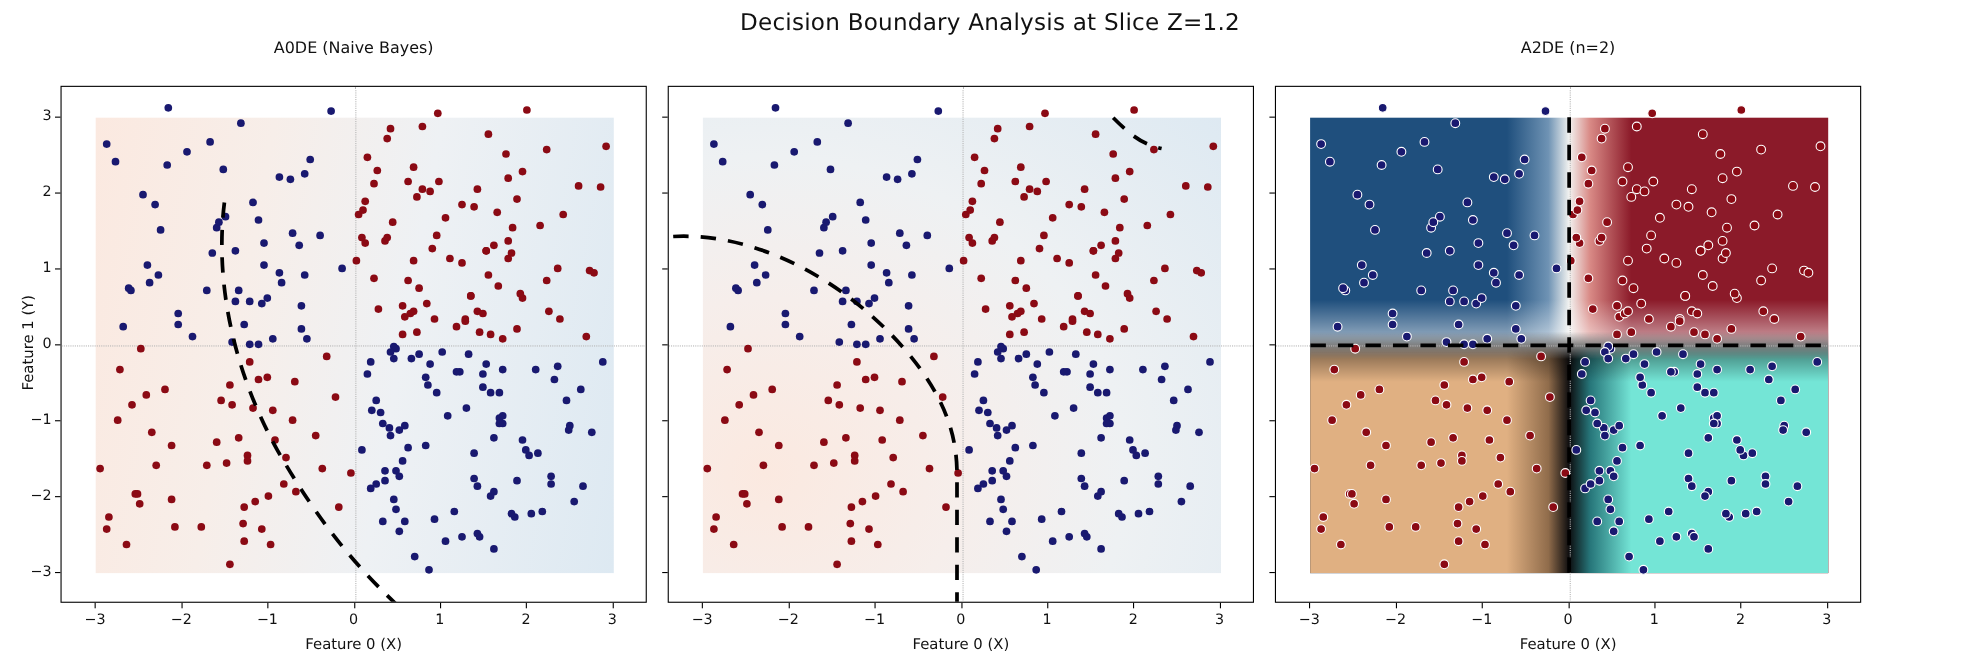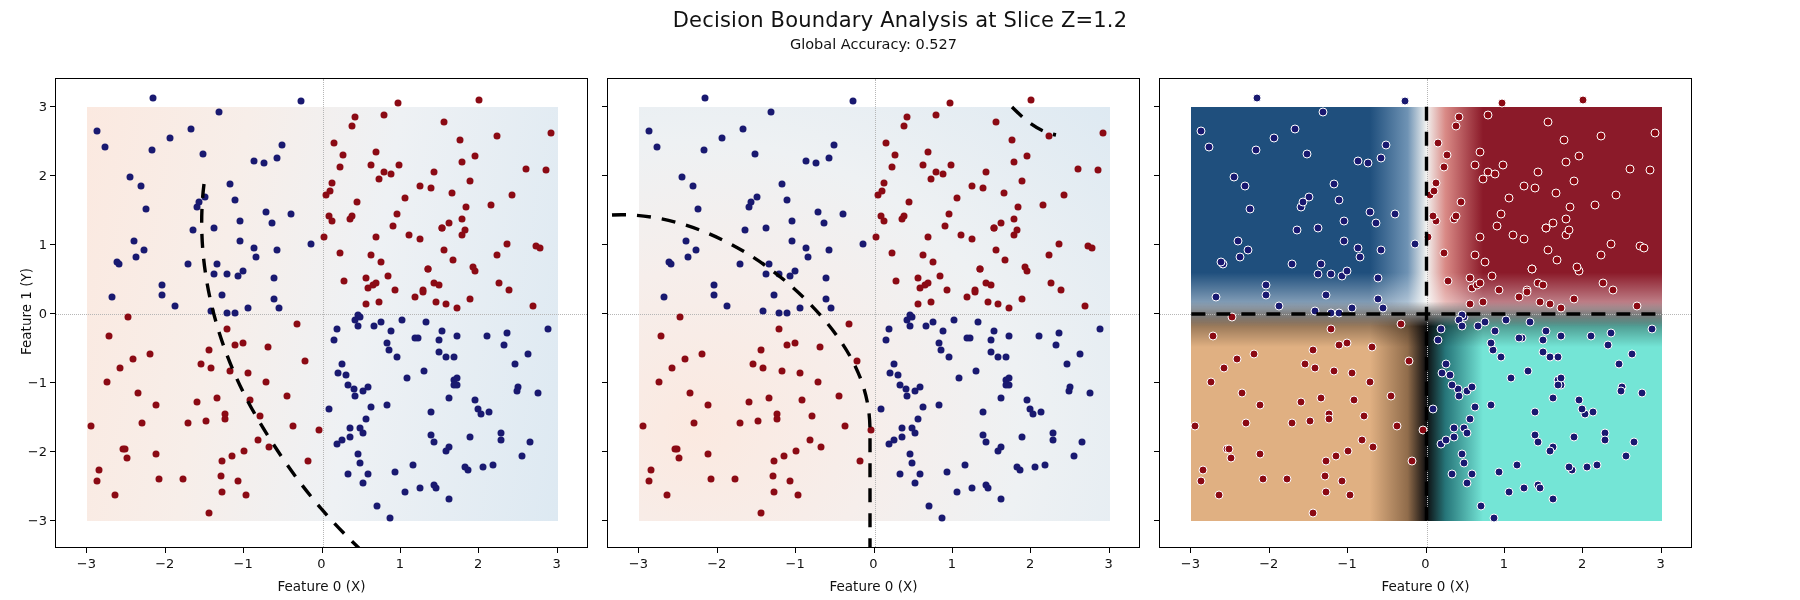--- a/index.html
+++ b/index.html
@@ -27,20 +27,21 @@
   svg.bnd{position:absolute;left:0;top:0;overflow:visible;}
 </style>
 </head>
 <body>
 
 <div class="figure">
   <div class="fig-title">Decision Boundary Analysis at Slice Z=1.2</div>
   <div id="panels-root">
       <div class="panel" style="left: 0px;">
         <div class="panel-title" style="left: 55px; width: 533px; top: 36px;">
+          <span class="l1">A0DE (Naive Bayes)</span>
         </div>
         <div class="axes" style="left: 55px; top: 78px; width: 533px; height: 470px;">
           <div class="bg-layer" style="left: 31.3529px; top: 27.6471px; width: 470.294px; height: 414.706px; background: linear-gradient(100deg, rgb(251, 233, 224) 0%, rgb(247, 238, 233) 30%, rgb(238, 241, 244) 58%, rgb(221, 233, 242) 100%);"></div>
           <div class="grid-v" style="left: 266.5px;"></div>
           <div class="grid-h" style="top: 235px;"></div>
           <div class="dot plain" style="left: 97.1941px; top: 19.3529px; background: rgb(25, 25, 112);"></div>
           <div class="dot plain" style="left: 245.337px; top: 22.1176px; background: rgb(25, 25, 112);"></div>
           <div class="dot plain" style="left: 341.747px; top: 24.1912px; background: rgb(139, 10, 20);"></div>
           <div class="dot plain" style="left: 423.265px; top: 20.7353px; background: rgb(139, 10, 20);"></div>
           <div class="dot plain" style="left: 221.038px; top: 79.4853px; background: rgb(25, 25, 112);"></div>
@@ -350,21 +351,20 @@
         <div class="ticklbl-y" style="left: 15px; width: 32px; top: 243.882px;">1</div>
         <div class="tick-y" style="left: 50px; top: 174.765px;"></div>
         <div class="ticklbl-y" style="left: 15px; width: 32px; top: 174.765px;">2</div>
         <div class="tick-y" style="left: 50px; top: 105.647px;"></div>
         <div class="ticklbl-y" style="left: 15px; width: 32px; top: 105.647px;">3</div>
         <div class="xlabel" style="left: 55px; width: 533px; top: 578px;">Feature 0 (X)</div>
         <div class="ylabel" style="left: 18px; top: 355px;">Feature 1 (Y)</div>
       </div>
       <div class="panel" style="left: 0px;">
         <div class="panel-title" style="left: 607px; width: 533px; top: 36px;">
-          <span class="l2">Global Accuracy: 0.527</span>
         </div>
         <div class="axes" style="left: 607px; top: 78px; width: 533px; height: 470px;">
           <div class="bg-layer" style="left: 31.3529px; top: 27.6471px; width: 470.294px; height: 414.706px; background: radial-gradient(120% 120% at 12% 78%, rgb(251, 233, 224) 0%, rgb(246, 238, 235) 32%, rgb(238, 241, 243) 58%, rgb(221, 233, 242) 100%);"></div>
           <div class="grid-v" style="left: 266.5px;"></div>
           <div class="grid-h" style="top: 235px;"></div>
           <div class="dot plain" style="left: 97.1941px; top: 19.3529px; background: rgb(25, 25, 112);"></div>
           <div class="dot plain" style="left: 245.337px; top: 22.1176px; background: rgb(25, 25, 112);"></div>
           <div class="dot plain" style="left: 341.747px; top: 24.1912px; background: rgb(139, 10, 20);"></div>
           <div class="dot plain" style="left: 423.265px; top: 20.7353px; background: rgb(139, 10, 20);"></div>
           <div class="dot plain" style="left: 221.038px; top: 79.4853px; background: rgb(25, 25, 112);"></div>
@@ -667,20 +667,21 @@
         <div class="tick-y" style="left: 602px; top: 451.235px;"></div>
         <div class="tick-y" style="left: 602px; top: 382.118px;"></div>
         <div class="tick-y" style="left: 602px; top: 313px;"></div>
         <div class="tick-y" style="left: 602px; top: 243.882px;"></div>
         <div class="tick-y" style="left: 602px; top: 174.765px;"></div>
         <div class="tick-y" style="left: 602px; top: 105.647px;"></div>
         <div class="xlabel" style="left: 607px; width: 533px; top: 578px;">Feature 0 (X)</div>
       </div>
       <div class="panel" style="left: 0px;">
         <div class="panel-title" style="left: 1159px; width: 533px; top: 36px;">
+          <span class="l1">A2DE (n=2)</span>
         </div>
         <div class="axes" style="left: 1159px; top: 78px; width: 533px; height: 470px;">
           <div class="bg-layer" style="left: 31.3529px; top: 27.6471px; width: 470.294px; height: 414.706px; background: linear-gradient(to right, rgb(31, 79, 125) 0%, rgb(31, 79, 125) 38%, rgb(111, 147, 180) 46%, rgb(242, 242, 240) 50%, rgb(217, 138, 134) 54%, rgb(139, 26, 41) 62%, rgb(139, 26, 41) 100%);">
             <div style="position: absolute; inset: 0px; background: linear-gradient(rgba(0, 0, 0, 0) 0%, rgba(0, 0, 0, 0) 40%, rgba(255, 255, 255, 0.55) 49%, rgba(0, 0, 0, 0) 58%, rgba(0, 0, 0, 0) 100%);"></div>
             <div style="position: absolute; inset: 0px; mix-blend-mode: difference; background: linear-gradient(rgba(0, 0, 0, 0) 0%, rgba(0, 0, 0, 0) 47%, rgb(255, 255, 255) 53%, rgb(255, 255, 255) 100%);"></div>
           </div>
           <div class="grid-v" style="left: 266.5px;"></div>
           <div class="grid-h" style="top: 235px;"></div>
           <div class="dot edged" style="left: 97.1941px; top: 19.3529px; background: rgb(25, 25, 112);"></div>
           <div class="dot edged" style="left: 245.337px; top: 22.1176px; background: rgb(25, 25, 112);"></div>

